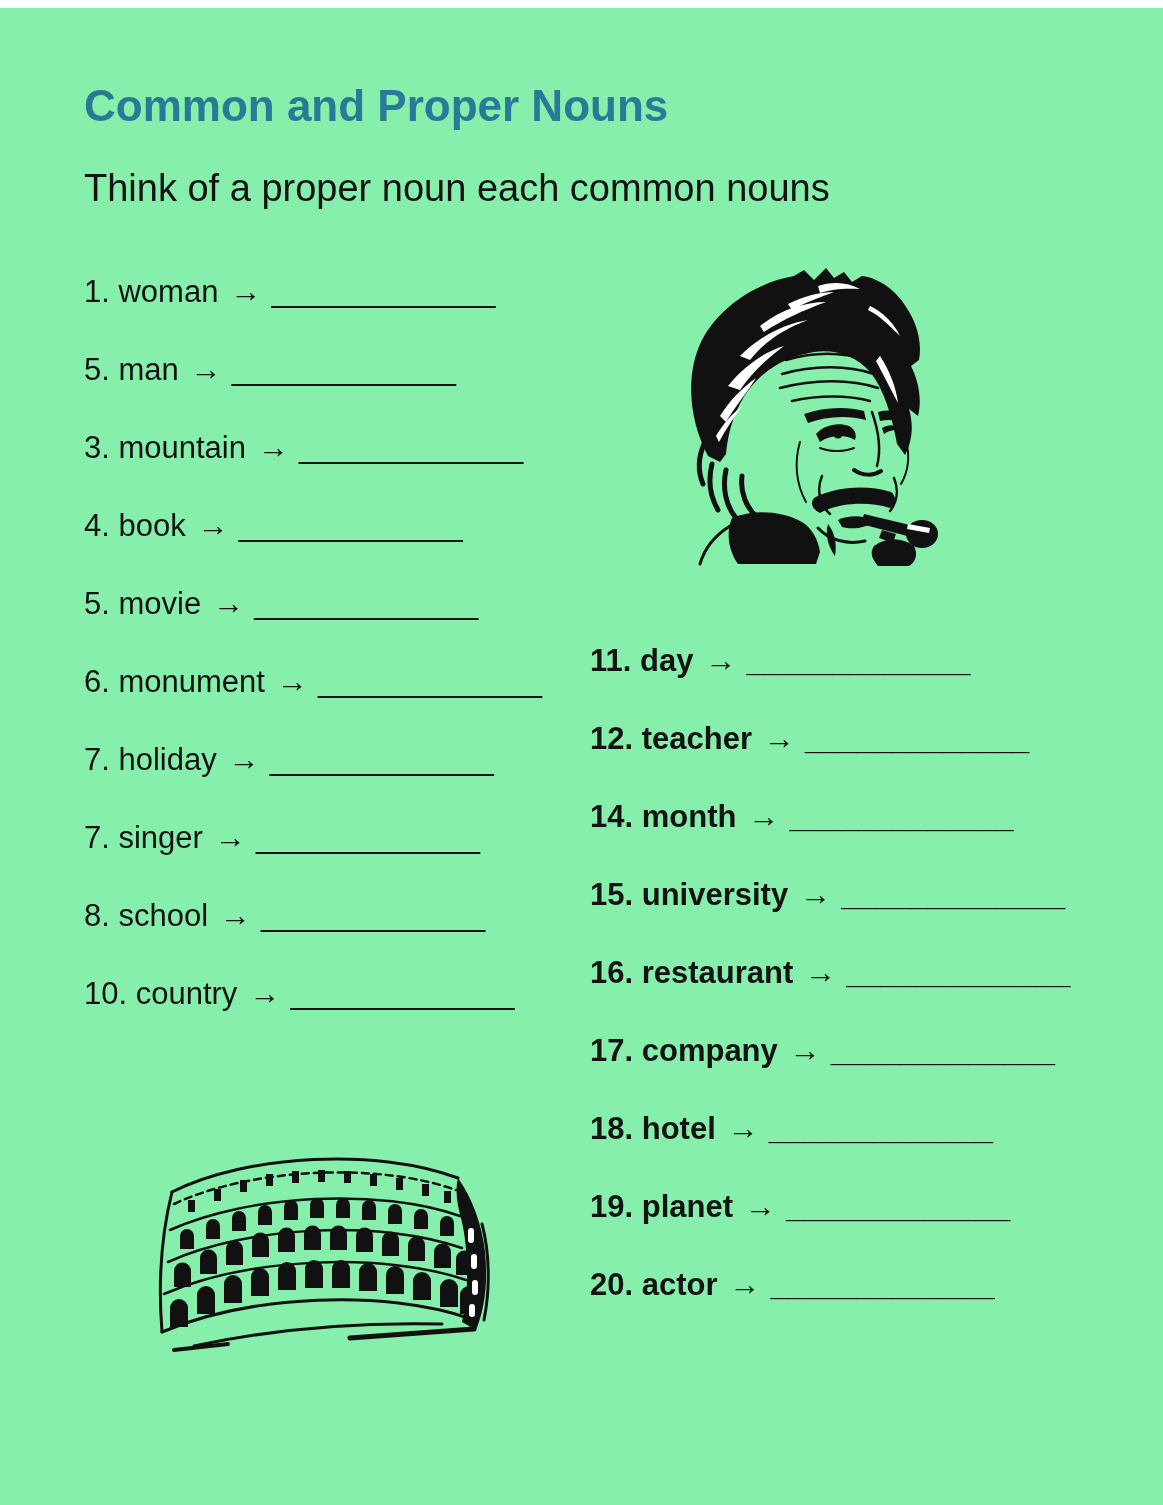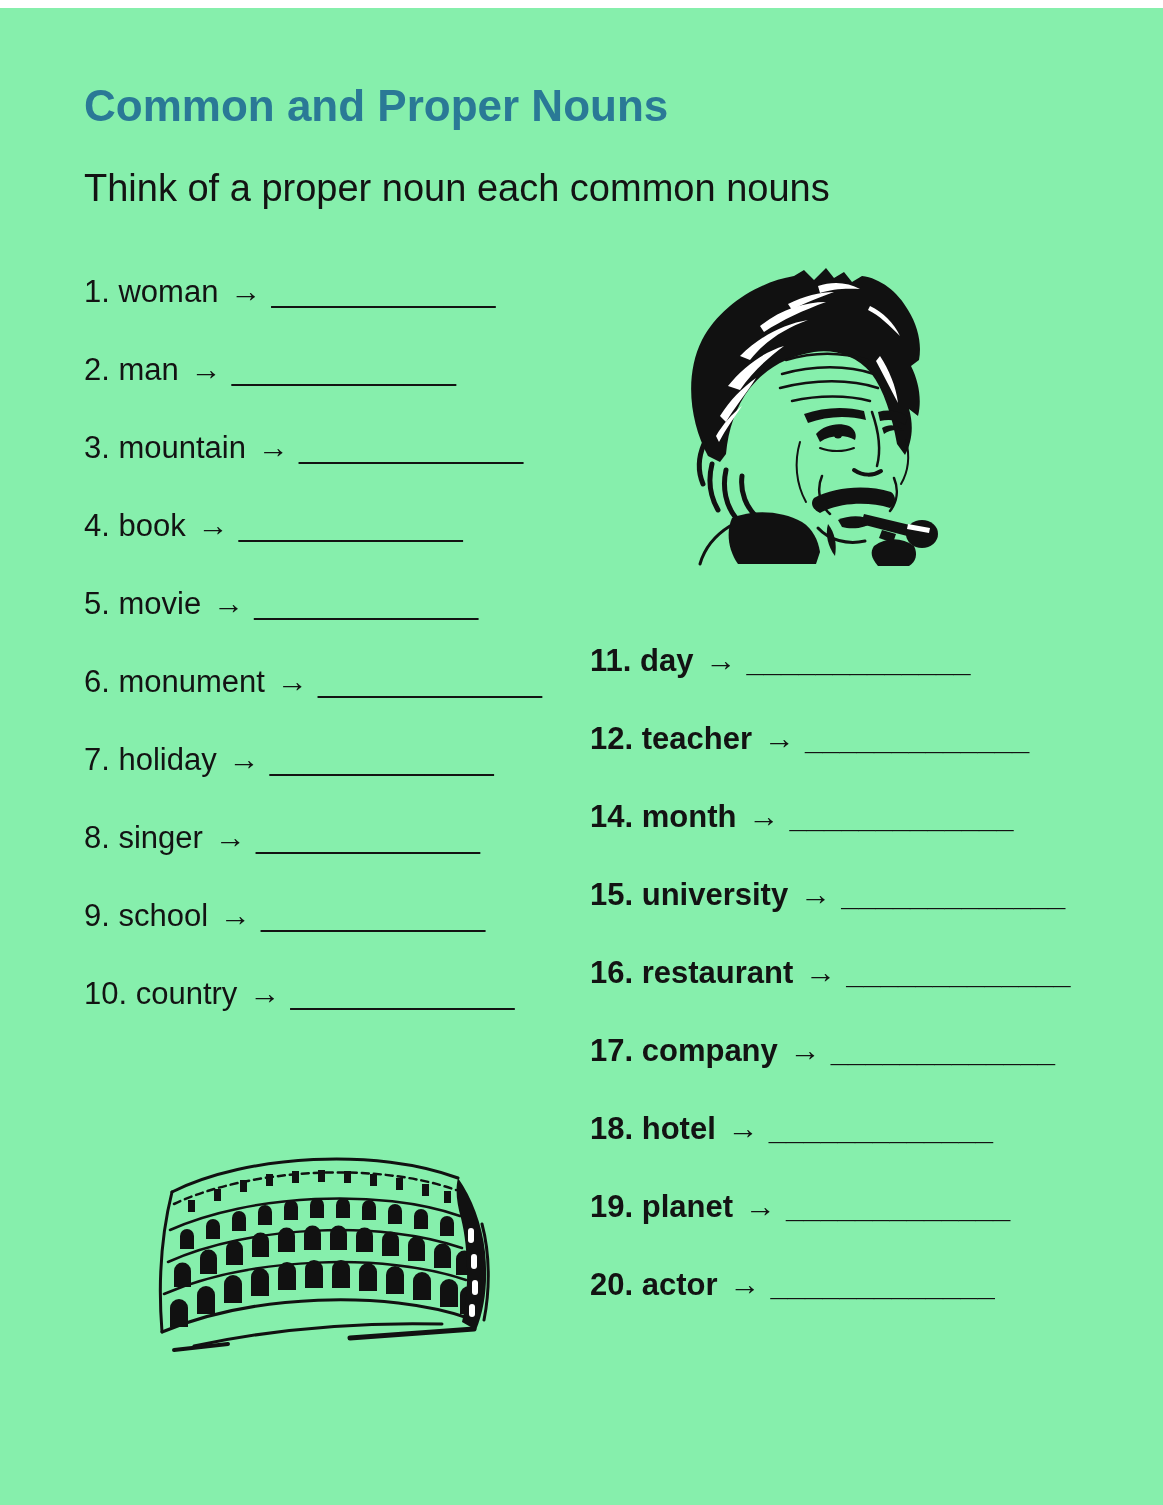--- a/index.html
+++ b/index.html
@@ -58,28 +58,28 @@
 </head>
 <body>
 
 <div class="page">
 
   <h1 class="title">Common and Proper Nouns</h1>
   <p class="instructions">Think of a proper noun each common nouns</p>
 
   <div class="col col-left">
     <div class="item"><span>1. woman</span><span class="arr">→</span><span class="blank">_____________</span></div>
-    <div class="item"><span>2. man</span><span class="arr">→</span><span class="blank">_____________</span></div>
+    <div class="item"><span>5. man</span><span class="arr">→</span><span class="blank">_____________</span></div>
     <div class="item"><span>3. mountain</span><span class="arr">→</span><span class="blank">_____________</span></div>
     <div class="item"><span>4. book</span><span class="arr">→</span><span class="blank">_____________</span></div>
     <div class="item"><span>5. movie</span><span class="arr">→</span><span class="blank">_____________</span></div>
     <div class="item"><span>6. monument</span><span class="arr">→</span><span class="blank">_____________</span></div>
     <div class="item"><span>7. holiday</span><span class="arr">→</span><span class="blank">_____________</span></div>
-    <div class="item"><span>8. singer</span><span class="arr">→</span><span class="blank">_____________</span></div>
-    <div class="item"><span>9. school</span><span class="arr">→</span><span class="blank">_____________</span></div>
+    <div class="item"><span>7. singer</span><span class="arr">→</span><span class="blank">_____________</span></div>
+    <div class="item"><span>8. school</span><span class="arr">→</span><span class="blank">_____________</span></div>
     <div class="item"><span>10. country</span><span class="arr">→</span><span class="blank">_____________</span></div>
   </div>
 
   <div class="col col-right">
     <div class="item"><span>11. day</span><span class="arr">→</span><span class="blank">_____________</span></div>
     <div class="item"><span>12. teacher</span><span class="arr">→</span><span class="blank">_____________</span></div>
     <div class="item"><span>14. month</span><span class="arr">→</span><span class="blank">_____________</span></div>
     <div class="item"><span>15. university</span><span class="arr">→</span><span class="blank">_____________</span></div>
     <div class="item"><span>16. restaurant</span><span class="arr">→</span><span class="blank">_____________</span></div>
     <div class="item"><span>17. company</span><span class="arr">→</span><span class="blank">_____________</span></div>

